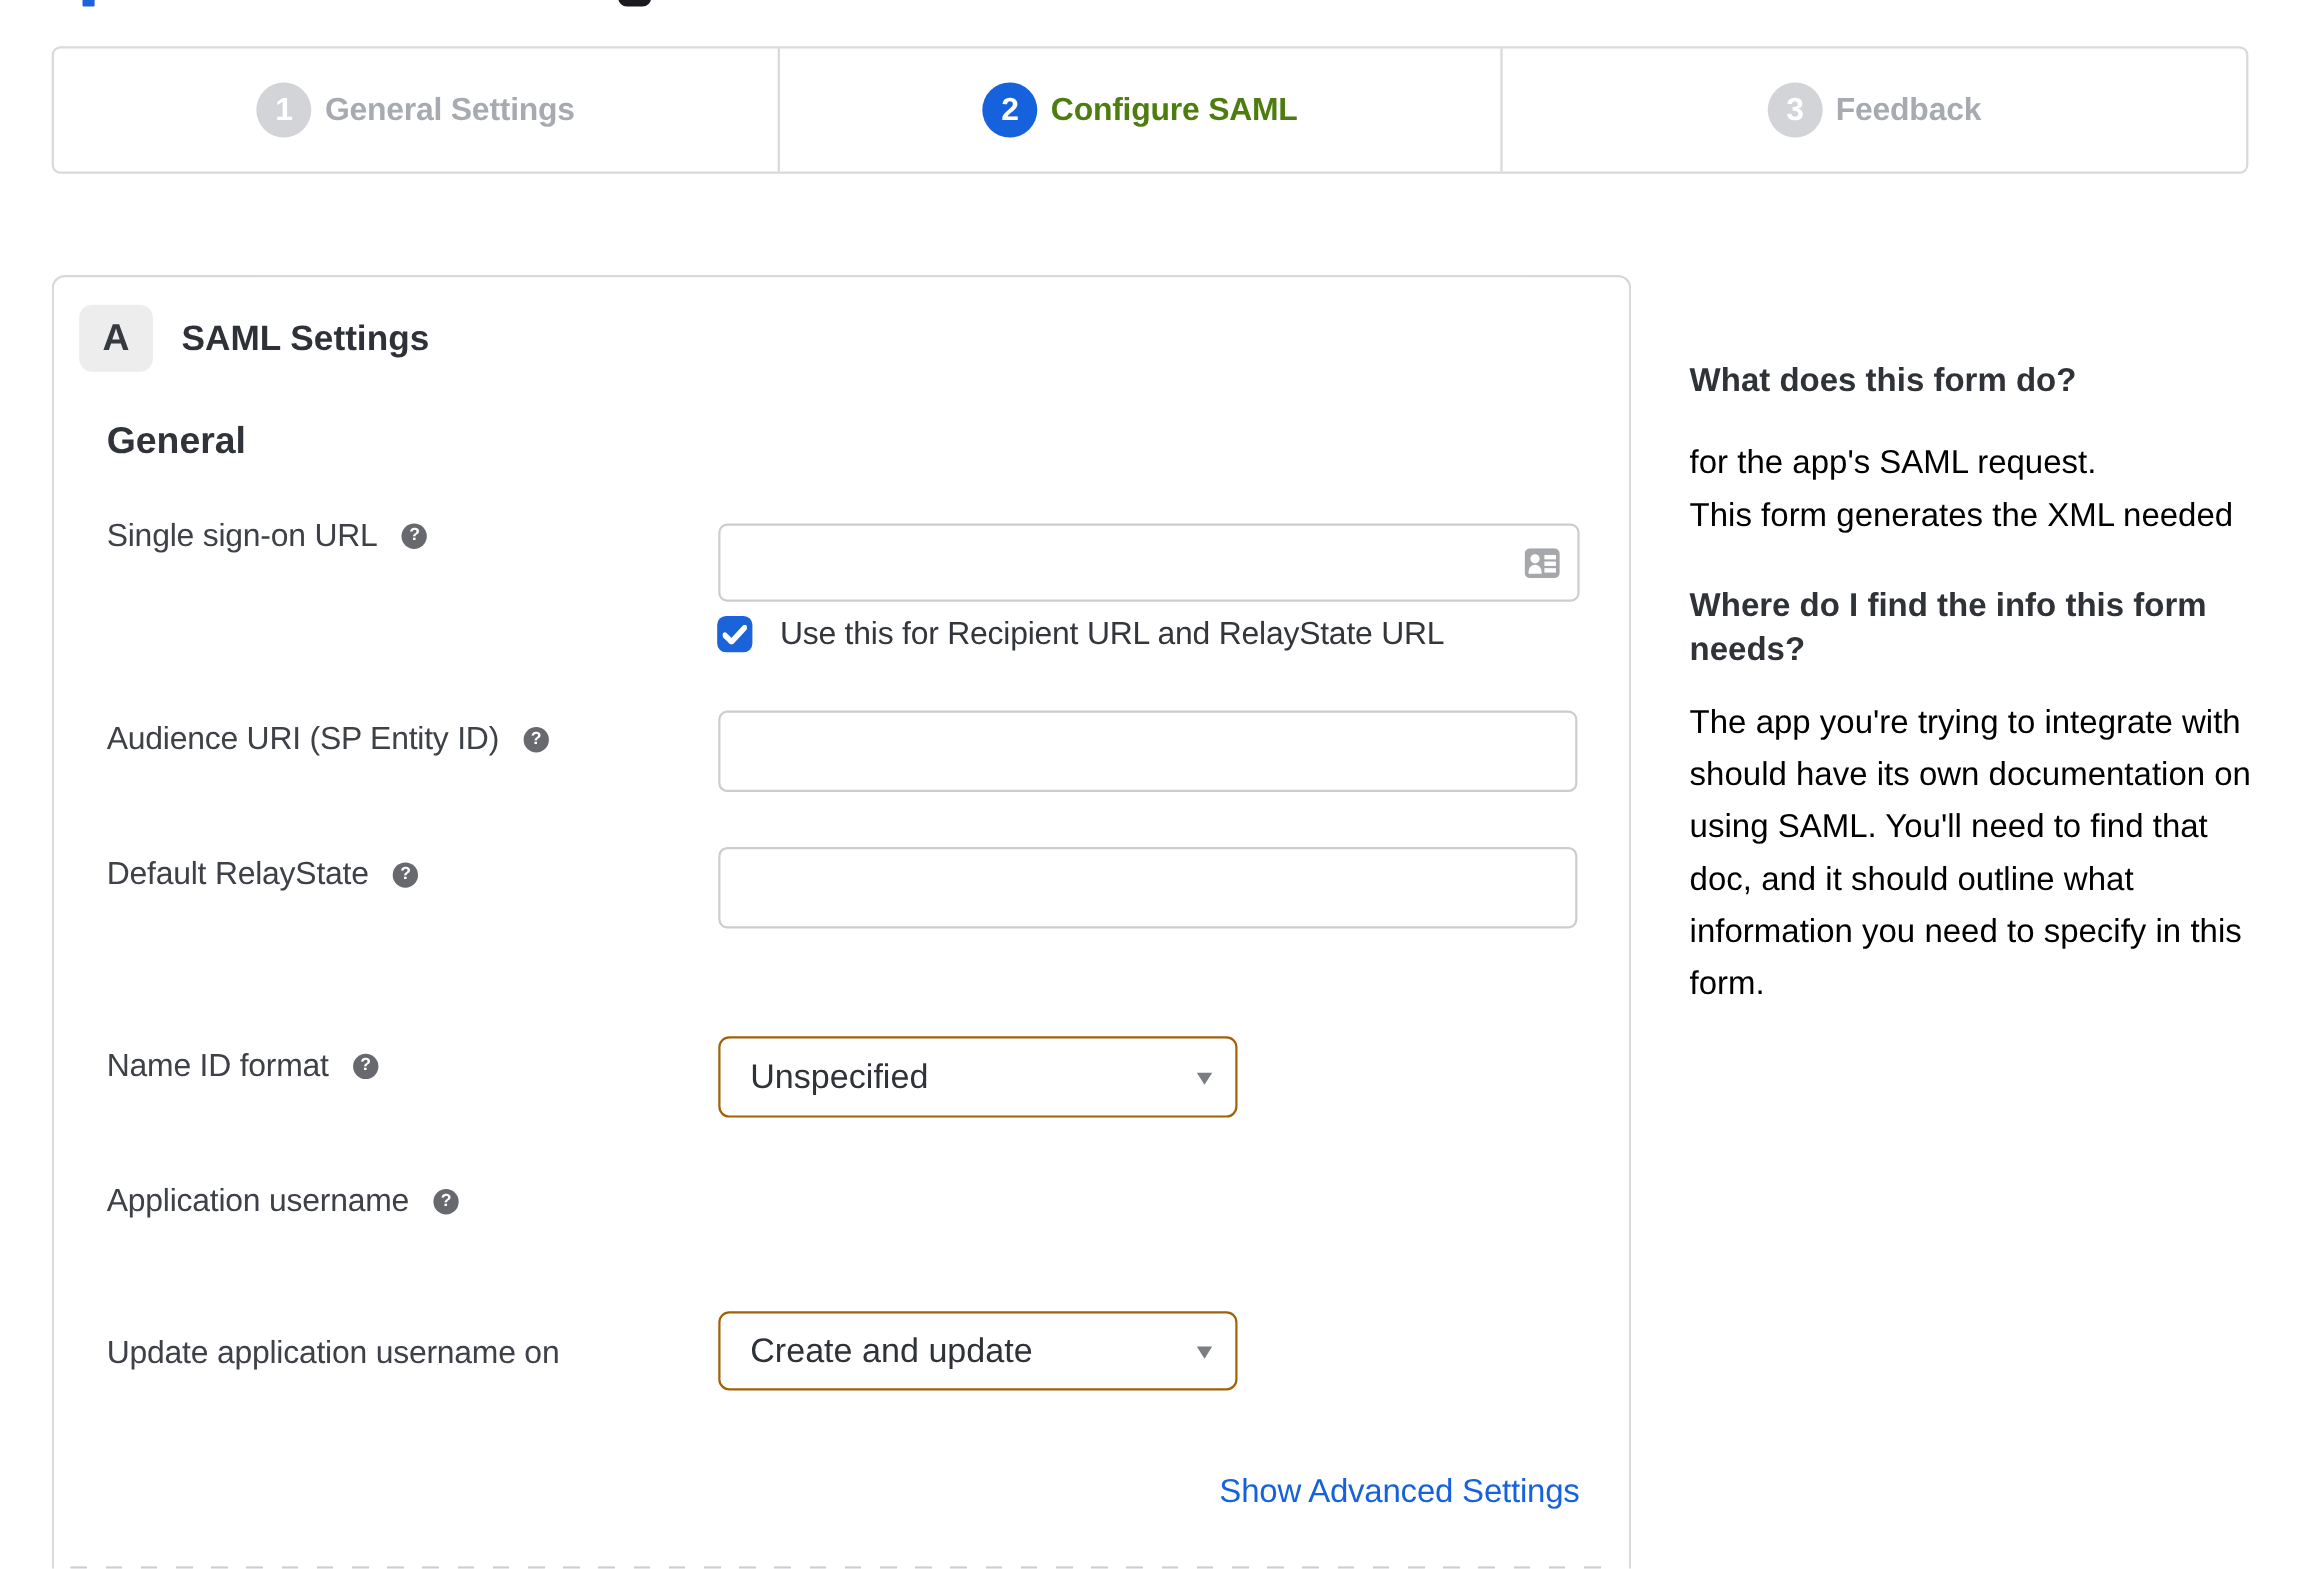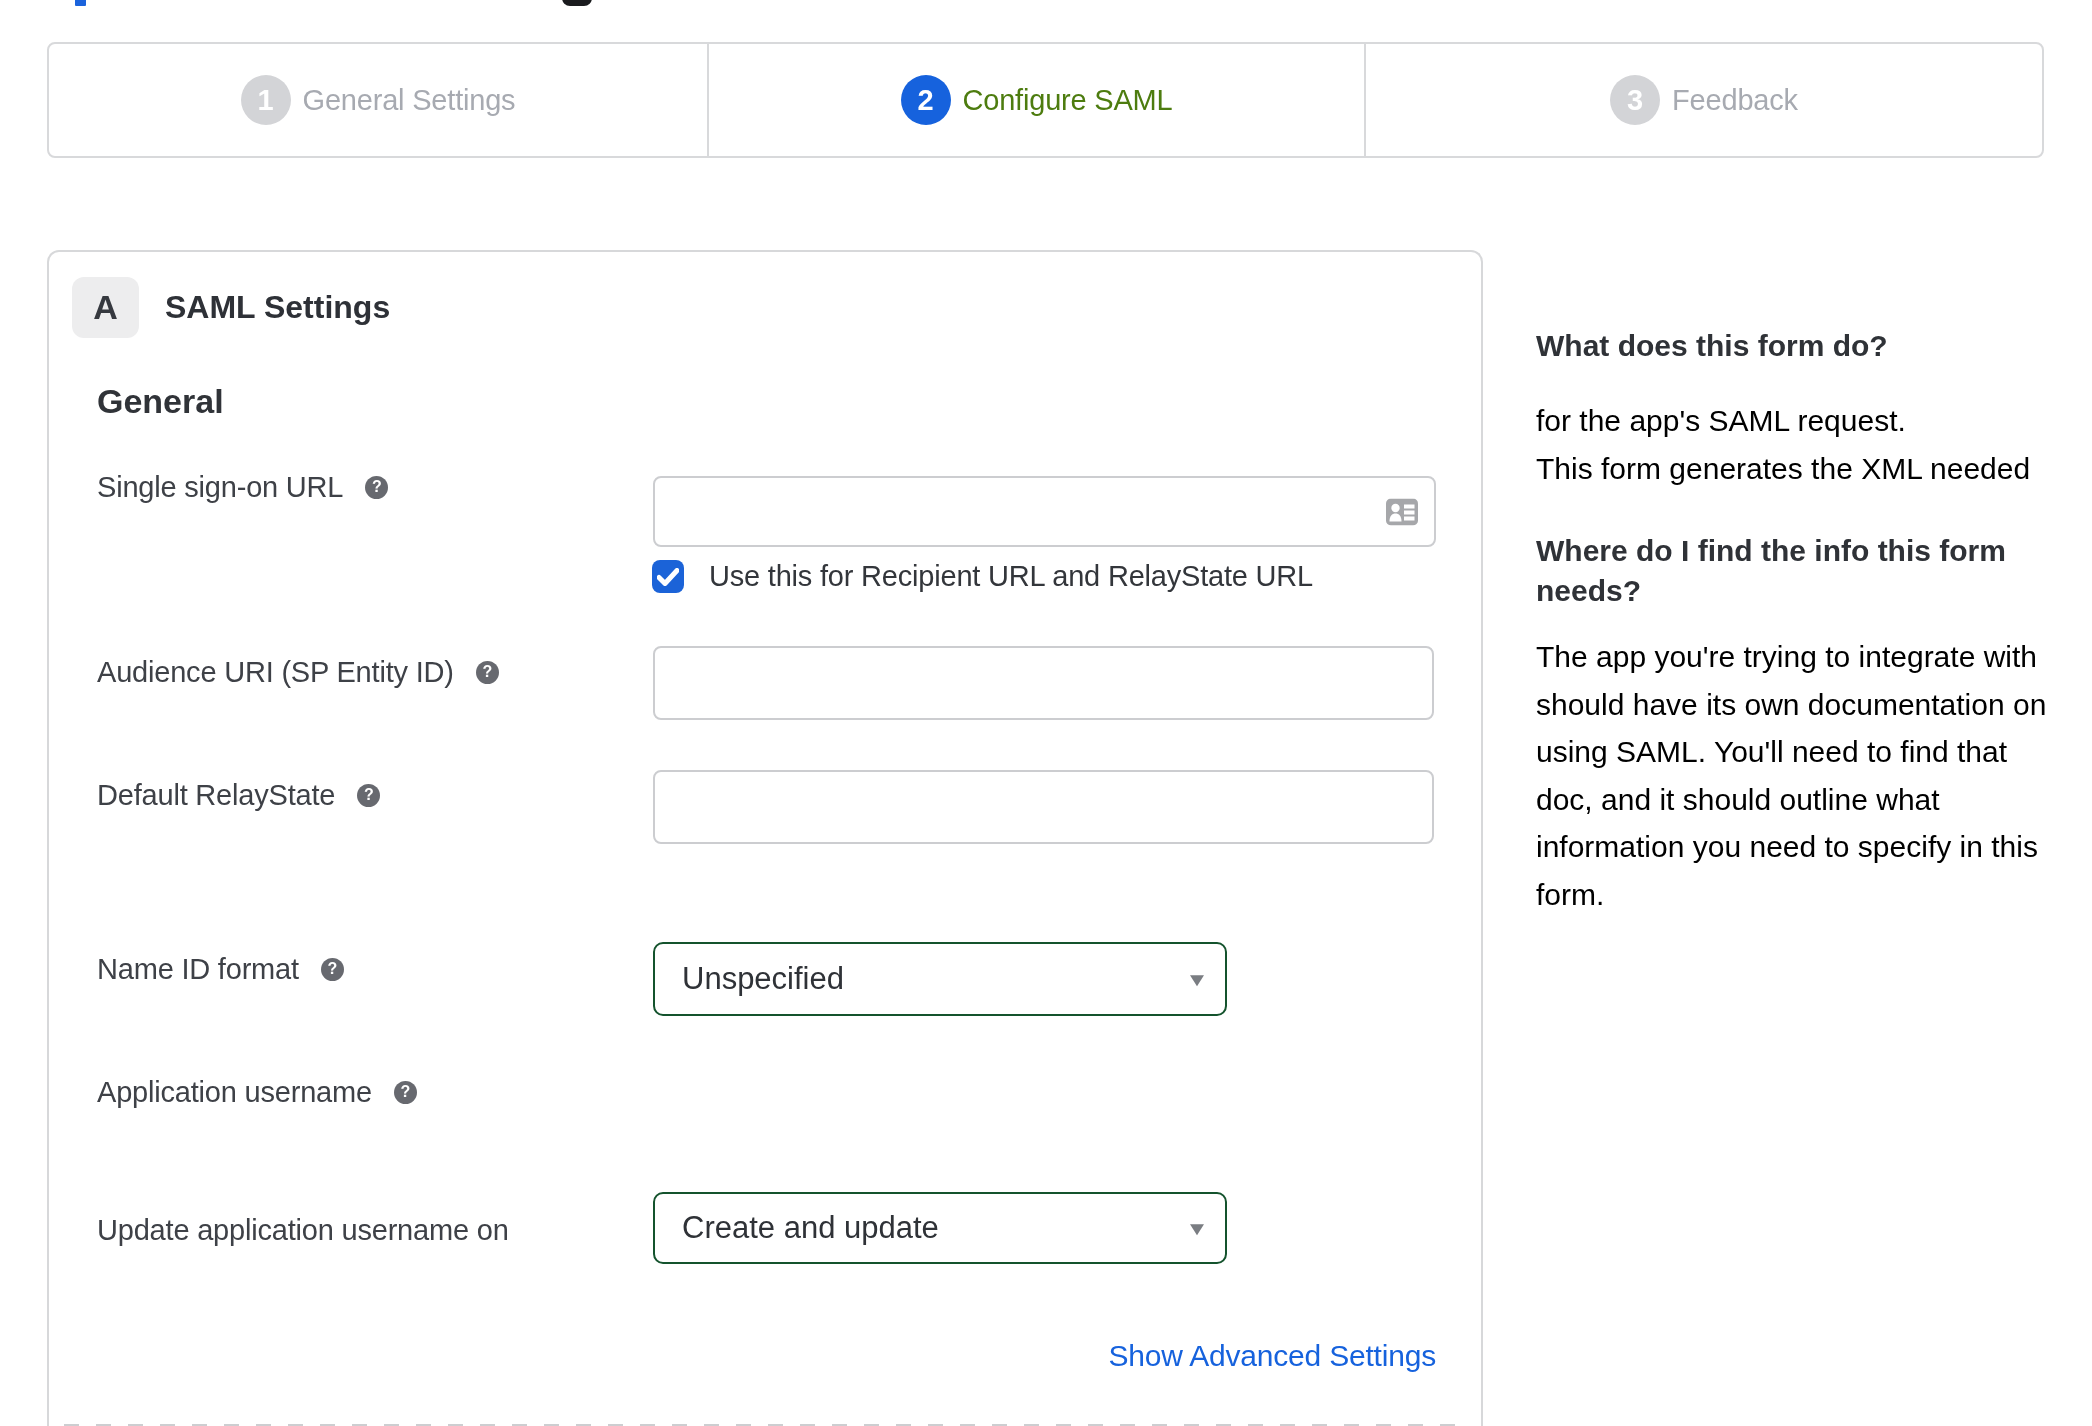--- a/index.html
+++ b/index.html
@@ -15,21 +15,21 @@
   
   #wizard { left:47px; top:42px; width:1997px; height:116px; border:2px solid #d8d9db;
     border-radius:8px; display:flex; }
   .step { display:flex; align-items:center; justify-content:center; gap:12px; height:100%; }
   .step1 { width:658px; }
   .step2 { width:657px; border-left:2px solid #d8d9db; }
   .step3 { flex:1; border-left:2px solid #d8d9db; }
   .step-circle { width:50px; height:50px; border-radius:50%; background:#d3d4d7; color:#fff;
     font-size:29px; font-weight:700; display:flex; align-items:center; justify-content:center; flex:none; }
   .step.active .step-circle { background:#1662dd; }
-  .step-label { font-size:29px; letter-spacing:-0.2px; font-weight:400; color:#a7aab1; }
+  .step-label { font-size:29px; letter-spacing:-0.2px; font-weight:700; color:#a7aab1; }
   .step.active .step-label { color:#4d7c0f; }
 
   
   #panel { left:47px; top:250px; width:1436px; height:1216px; background:#fff;
     border:2px solid #d7d8da; border-bottom:none; border-radius:12px 12px 0 0; }
   #badge-a { left:23px; top:25px; width:67px; height:61px; border-radius:12px; background:#ededee;
     color:#36393f; font-size:34px; font-weight:700; display:flex; align-items:center; justify-content:center; }
   #panel-title { left:116px; top:25px; height:61px; display:flex; align-items:center;
     font-size:32px; font-weight:700; color:#2e3137; }
   #group-heading { left:48px; top:130px; font-size:34px; font-weight:700; color:#303338; }
@@ -46,21 +46,21 @@
 
   #card-icon { right:16px; top:50%; transform:translateY(-50%); position:absolute; width:32px; height:27px; }
 
   #cb-row { left:603px; top:308px; display:flex; align-items:center; }
   #checkbox { width:32px; height:33px; border-radius:8px; background:#1b63d8;
     display:flex; align-items:center; justify-content:center; flex:none; }
   #cb-label { margin-left:25px; font-size:29px; letter-spacing:-0.2px; color:#33363b; }
 
   #hint-relay { left:604px; top:599px; font-size:29px; color:#85878c; }
 
-  .select { left:604px; width:574px; background:#fff; border:2px solid #14532d; border-radius:10px;
+  .select { left:604px; width:472px; background:#fff; border:2px solid #a16207; border-radius:10px;
     display:flex; align-items:center; padding-left:27px; font-size:31px; color:#2f3237; position:absolute; }
   #select-nameid { top:690px; height:74px; }
   #select-appuser { top:815px; height:73px; }
   #select-update { top:940px; height:72px; }
   .caret { position:absolute; right:21px; top:50%; transform:translateY(-35%); width:0; height:0;
     border-left:7px solid transparent; border-right:7px solid transparent; border-top:11px solid #7a7d82; }
 
   #advanced-link { right:45px; top:1087px; font-size:30px; letter-spacing:-0.2px; color:#1662dd; cursor:pointer; }
 
   #dashed-sep { left:15px; top:1172px; width:1404px; height:3px;

